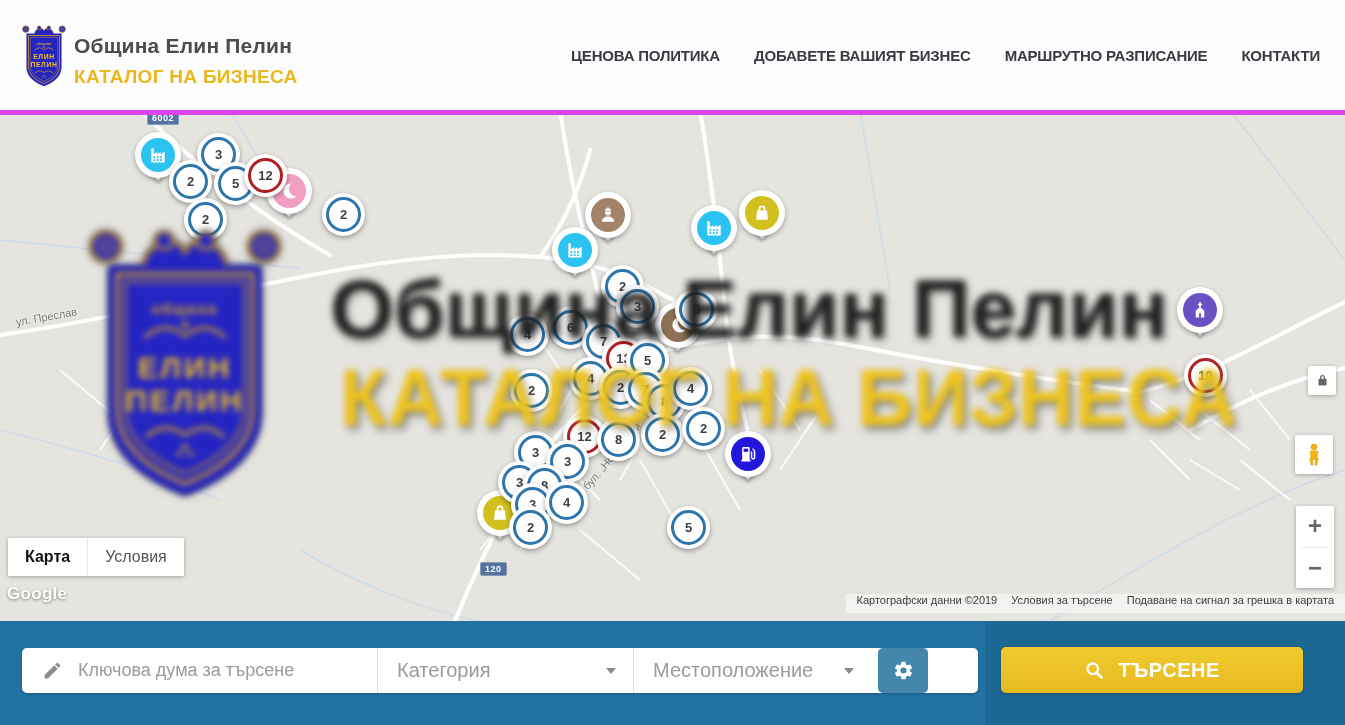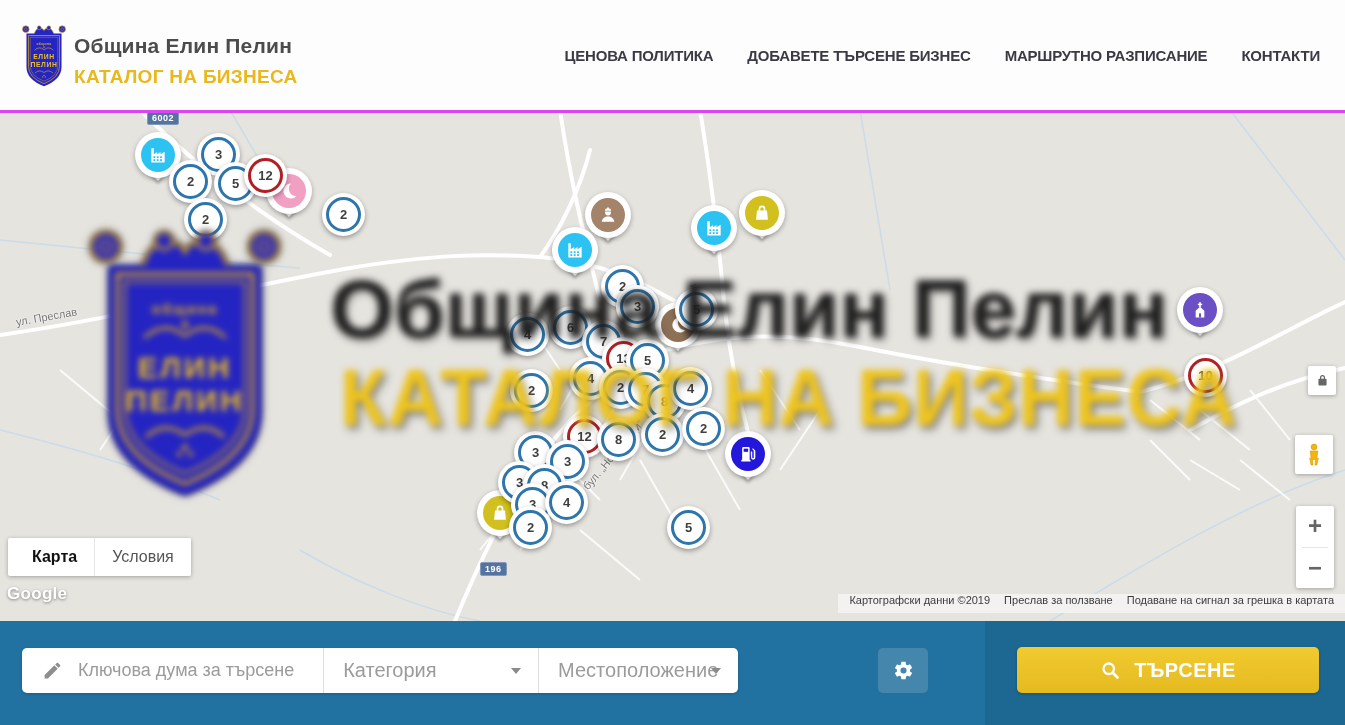--- a/index.html
+++ b/index.html
@@ -1,21 +1,21 @@
 <!DOCTYPE html>
 <html><head>
 <meta charset="utf-8">
 <style>
   html,body{margin:0;padding:0;}
   body{
     width:1345px;height:725px;overflow:hidden;position:relative;
     font-family:"Liberation Sans",sans-serif;background:#fff;
   }
   
-  .header{position:absolute;left:0;top:0;width:1345px;height:110px;background:#fdfdfd;border-bottom:3px solid #d946ef;z-index:100;}
+  .header{position:absolute;left:0;top:0;width:1345px;height:110px;background:#fdfdfd;border-bottom:5px solid #d946ef;z-index:100;}
   .logo-wrap{position:absolute;left:21px;top:22px;display:flex;align-items:flex-start;}
   .logo-svg{width:46px;height:66px;}
   .title-block{position:absolute;left:74px;top:34px;line-height:1.15;}
   .site-title{font-size:21px;font-weight:700;color:#4c4c4c;letter-spacing:.2px;}
   .site-subtitle{font-size:19px;font-weight:700;color:#eab71c;letter-spacing:.3px;margin-top:8px;}
   .nav{position:absolute;right:25px;top:0;height:110px;display:flex;align-items:center;gap:34px;}
   .nav a{text-decoration:none;font-size:15px;font-weight:700;color:#3a3a44;letter-spacing:-.2px;white-space:nowrap;cursor:pointer;}
   
   .map{position:absolute;left:0;top:110px;width:1345px;height:511px;background:#e6e4df;overflow:hidden;}
   .roads{position:absolute;left:0;top:0;z-index:1;}
@@ -36,48 +36,48 @@
   .pin{position:absolute;width:46px;height:46px;margin:-23px 0 0 -23px;cursor:pointer;}
   .pin-tail{position:absolute;left:50%;top:31px;width:15px;height:15px;background:#fff;transform:translateX(-50%) rotate(45deg);box-shadow:2px 2px 3px rgba(0,0,0,.25);}
   .pin-disc{position:absolute;inset:0;background:#fff;border-radius:50%;box-shadow:0 2px 5px rgba(0,0,0,.3);display:flex;align-items:center;justify-content:center;}
   .pin-inner{width:34px;height:34px;border-radius:50%;background:var(--pc);display:flex;align-items:center;justify-content:center;}
   
   .watermark{position:absolute;inset:0;z-index:20;pointer-events:none;}
   .wm-shield{position:absolute;left:85px;top:106px;width:200px;height:286px;filter:blur(3.2px) drop-shadow(0 0 3px rgba(10,10,40,.75));}
   .wm-line1{position:absolute;left:330px;top:152px;font-size:82px;font-weight:700;color:#1f1f1f;letter-spacing:0;white-space:nowrap;filter:blur(3.6px);text-shadow:2px 3px 5px rgba(0,0,0,.4);}
   .wm-line2{position:absolute;left:340px;top:242px;font-size:79px;font-weight:700;color:#eec41d;letter-spacing:1px;white-space:nowrap;filter:blur(3.4px);text-shadow:3px 4px 7px rgba(0,0,0,.5);transform:scaleX(.97);transform-origin:left;}
   
-  .maptype{position:absolute;left:8px;top:428px;z-index:30;display:flex;background:#fff;border-radius:2px;box-shadow:0 1px 4px rgba(0,0,0,.3);height:38px;padding-left:7px;}
+  .maptype{position:absolute;left:8px;top:428px;z-index:30;display:flex;background:#fff;border-radius:2px;box-shadow:0 1px 4px rgba(0,0,0,.3);height:38px;}
   .maptype button{border:none;background:#fff;height:38px;font-family:"Liberation Sans",sans-serif;font-size:16px;padding:0 17px;cursor:pointer;}
   .maptype .mt-map{font-weight:700;color:#111;border-right:1px solid #e6e6e6;border-radius:2px 0 0 2px;}
   .maptype .mt-sat{color:#565656;border-radius:0 2px 2px 0;}
   .google-logo{position:absolute;left:7px;top:474px;z-index:30;color:#fff;font-size:17px;font-weight:700;letter-spacing:.3px;text-shadow:0 1px 3px rgba(0,0,0,.45);}
   .attribution{position:absolute;right:0;top:484px;z-index:30;height:19px;display:flex;background:rgba(245,245,245,.82);font-size:11px;color:#3c3c3c;padding:0 4px;gap:0;}
   .attribution span{padding:0 7px;white-space:nowrap;}
   .lock-btn{position:absolute;left:1308px;top:256px;width:28px;height:29px;background:#fff;border:none;border-radius:2px;box-shadow:0 1px 4px rgba(0,0,0,.3);display:flex;align-items:center;justify-content:center;cursor:pointer;z-index:30;}
   .pegman-btn{position:absolute;left:1295px;top:325px;width:38px;height:39px;background:#fff;border:none;border-radius:2px;box-shadow:0 1px 4px rgba(0,0,0,.3);display:flex;align-items:center;justify-content:center;cursor:pointer;z-index:30;}
   .zoomctl{position:absolute;left:1296px;top:396px;width:38px;height:82px;background:#fff;border-radius:2px;box-shadow:0 1px 4px rgba(0,0,0,.3);z-index:30;display:flex;flex-direction:column;}
   .zoomctl button{flex:1;border:none;background:none;font-size:24px;font-weight:700;color:#666;cursor:pointer;font-family:"Liberation Sans",sans-serif;line-height:1;}
   .zoomctl .zdiv{height:1px;background:#e6e6e6;margin:0 6px;}
   
   .bottombar{position:absolute;left:0;top:621px;width:1345px;height:104px;z-index:100;}
   .bb-left{position:absolute;left:0;top:0;width:985px;height:104px;background:#2272a1;}
   .bb-right{position:absolute;left:985px;top:0;width:360px;height:104px;background:#1d6793;}
-  .search-panel{position:absolute;left:22px;top:27px;width:716px;height:45px;background:#fff;border-radius:5px;display:flex;box-shadow:0 1px 3px rgba(0,0,0,.2);}
+  .search-panel{position:absolute;left:22px;top:27px;width:956px;height:45px;background:#fff;border-radius:5px;display:flex;box-shadow:0 1px 3px rgba(0,0,0,.2);}
   .field{display:flex;align-items:center;height:45px;position:relative;}
   .f-keyword{width:335px;border-right:1px solid #ddd;padding-left:20px;gap:13px;}
   .f-keyword input{border:none;outline:none;flex:1;font-family:"Liberation Sans",sans-serif;font-size:18px;color:#444;background:transparent;padding-right:10px;}
   .f-keyword input::placeholder{color:#9b9b9b;}
   .f-select{cursor:pointer;}
   .f-cat{width:255px;border-right:1px solid #ddd;}
   .f-loc{width:237px;}
   .f-select .sel-label{font-size:20px;color:#9b9b9b;padding-left:19px;}
   .caret{position:absolute;right:17px;top:50%;margin-top:-3px;width:0;height:0;border-left:5px solid transparent;border-right:5px solid transparent;border-top:6px solid #8a8a8a;}
   .gear-btn{position:absolute;left:878px;top:27px;width:50px;height:45px;background:#4586ad;border:none;border-radius:5px;display:flex;align-items:center;justify-content:center;cursor:pointer;}
-  .search-btn{position:absolute;left:32px;top:26px;width:302px;height:46px;border:none;border-radius:5px;
+  .search-btn{position:absolute;left:16px;top:26px;width:302px;height:46px;border:none;border-radius:5px;
     background:linear-gradient(#f1cb2f,#e5ba20);display:flex;align-items:center;justify-content:center;gap:13px;cursor:pointer;
     color:#fff;font-family:"Liberation Sans",sans-serif;font-size:20px;font-weight:700;letter-spacing:.5px;box-shadow:0 1px 3px rgba(0,0,0,.25);}
   
   .sh-small{font-family:"Liberation Sans",sans-serif;font-weight:700;font-size:15px;fill:#e0ac1d;letter-spacing:2px;text-anchor:middle;}
   .sh-name{font-family:"Liberation Sans",sans-serif;font-weight:700;font-size:31px;fill:#eebf1e;letter-spacing:3px;text-anchor:middle;}
   .sh-small-s{font-family:"Liberation Sans",sans-serif;font-weight:700;font-size:15px;fill:#e0ac1d;letter-spacing:2px;text-anchor:middle;}
 </style>
 </head>
 <body>
 
@@ -104,21 +104,21 @@
         <circle cx="99" cy="250" r="2.5" fill="#d8a41c"></circle>
         <circle cx="111" cy="250" r="2.5" fill="#d8a41c"></circle>
     </svg>
   </div>
   <div class="title-block">
     <div class="site-title">Община Елин Пелин</div>
     <div class="site-subtitle">КАТАЛОГ НА БИЗНЕСА</div>
   </div>
   <div class="nav">
     <a>ЦЕНОВА ПОЛИТИКА</a>
-    <a>ДОБАВЕТЕ ТЪРСЕНЕ БИЗНЕС</a>
+    <a>ДОБАВЕТЕ ВАШИЯТ БИЗНЕС</a>
     <a>МАРШРУТНО РАЗПИСАНИЕ</a>
     <a>КОНТАКТИ</a>
   </div>
 </div>
 
 <div class="map">
   <svg class="roads" width="1345" height="511">
     <g stroke="#cadbe9" stroke-width="1.5" fill="none">
       <path d="M0,130 C100,140 200,150 300,158"></path>
       <path d="M1230,0 L1345,150"></path>
@@ -159,21 +159,21 @@
       <path d="M1190,350 L1240,380"></path>
         <path d="M1240,350 L1290,390"></path>
         <path d="M1150,330 L1190,370"></path>
       <path d="M60,260 L120,310"></path>
         <path d="M140,280 L100,340"></path>
         <path d="M180,250 L230,300"></path>
     </g>
   </svg>
 
   <div class="badge badge-6002">6002</div>
-  <div class="badge badge-105">196</div>
+  <div class="badge badge-105">120</div>
   <div class="street street-1">ул. Преслав</div>
   <div class="street street-2">бул. „Новоселци“</div>
   <div class="street street-3">ици“</div>
 
   <div class="markers">
       <div class="pin" style="left: 158px; top: 45px; --pc: #2cc3f2;">
         <div class="pin-tail"></div>
     <div class="pin-disc">
       <div class="pin-inner">
             <svg viewBox="0 0 24 24" width="20" height="20">
@@ -442,21 +442,21 @@
 
   <div class="maptype">
     <button class="mt-map">Карта</button>
     <button class="mt-sat">Условия</button>
   </div>
 
   <div class="google-logo">Google</div>
 
   <div class="attribution">
     <span>Картографски данни ©2019</span>
-    <span>Преслав за ползване</span>
+    <span>Условия за търсене</span>
     <span>Подаване на сигнал за грешка в картата</span>
   </div>
 
   <button class="lock-btn">
     <svg viewBox="0 0 24 24" width="15" height="15">
       <path fill="#666" d="M17 9h-1V7a4 4 0 0 0-8 0v2H7a1.5 1.5 0 0 0-1.5 1.5v8A1.5 1.5 0 0 0 7 20h10a1.5 1.5 0 0 0 1.5-1.5v-8A1.5 1.5 0 0 0 17 9zm-7-2a2 2 0 0 1 4 0v2h-4z"></path>
     </svg>
   </button>
 
   <button class="pegman-btn">

